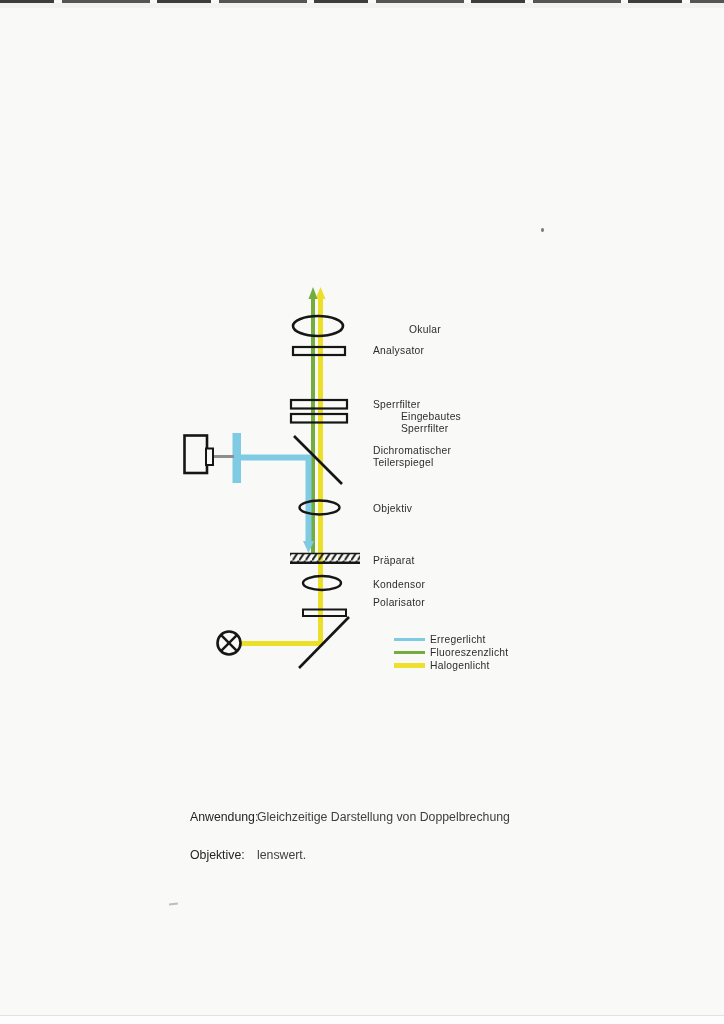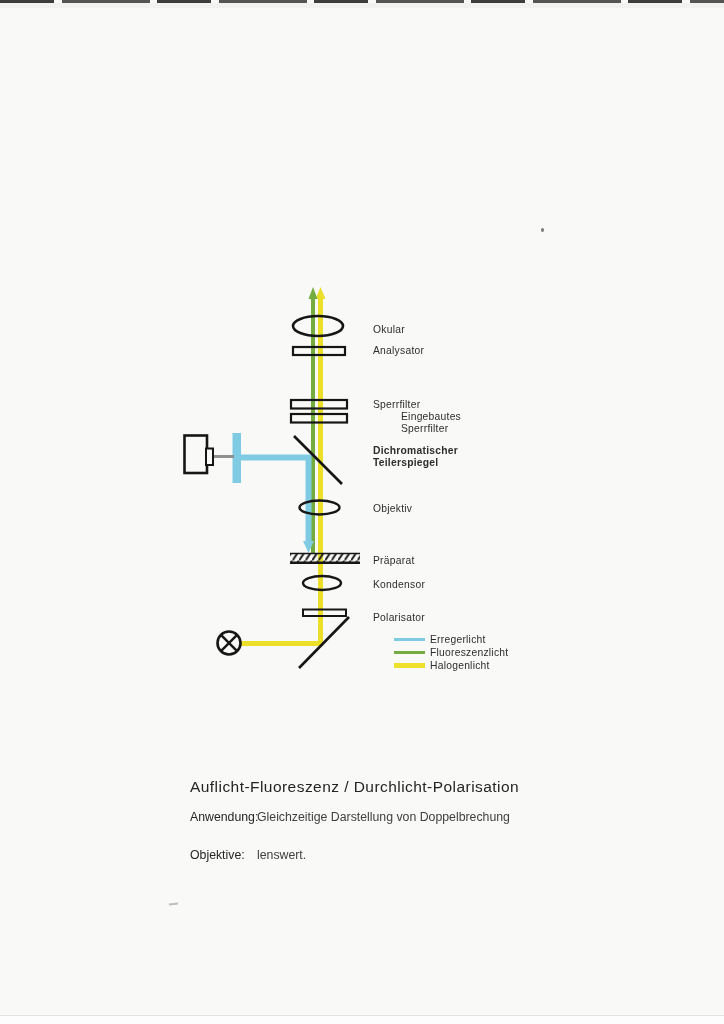--- a/index.html
+++ b/index.html
@@ -38,29 +38,29 @@
 
   
   svg.diagram{position:absolute;left:0;top:0;width:724px;height:1024px;}
 
   
   .dlabel{
     position:absolute;left:373px;
     font-size:10.3px;line-height:12px;letter-spacing:.25px;color:#2d2d2d;
     white-space:nowrap;
   }
-  .lab-okular{top:324px;}
+  .lab-okular{top:324px;margin-left:36px;}
   .lab-analysator{top:345px;}
   .lab-sperrfilter{top:399px;}
   .lab-eingebautes{top:411px;margin-left:28px;}
-  .lab-dichro{top:445px;font-weight:bold;}
+  .lab-dichro{top:445px;}
   .lab-objektiv{top:503px;text-align:center;}
   .lab-praeparat{top:555px;}
   .lab-kondensor{top:579px;}
-  .lab-polarisator{top:612px;}
+  .lab-polarisator{top:597px;}
 
   
   .legend{position:absolute;left:394px;top:633px;}
   .legend-row{display:flex;align-items:center;height:13px;}
   .swatch{display:inline-block;width:31px;margin-right:5px;}
   .swatch-erreger{height:3.5px;background:#7fcbe4;}
   .swatch-fluor{height:3.5px;background:#74ac40;}
   .swatch-halogen{height:5px;background:#eee02c;}
   .legend-label{font-size:10.3px;letter-spacing:.25px;color:#2d2d2d;white-space:nowrap;}
 
@@ -155,21 +155,20 @@
     <div class="legend-row">
       <span class="swatch swatch-fluor"></span>
       <span class="legend-label">Fluoreszenzlicht</span>
     </div>
     <div class="legend-row">
       <span class="swatch swatch-halogen"></span>
       <span class="legend-label">Halogenlicht</span>
     </div>
   </div>
 
-  <div class="footer-heading">Auflicht-Fluoreszenz / Durchlicht-Polarisation</div>
 
   <div class="def-term pos-anwendung">Anwendung:</div>
   <div class="def-body pos-anwendung">
     <span>Gleichzeitige Darstellung von Doppelbrechung</span>
   </div>
 
   <div class="def-term pos-objektive">Objektive:</div>
   <div class="def-body pos-objektive">
     <span class="l2">lenswert.</span>
   </div>

